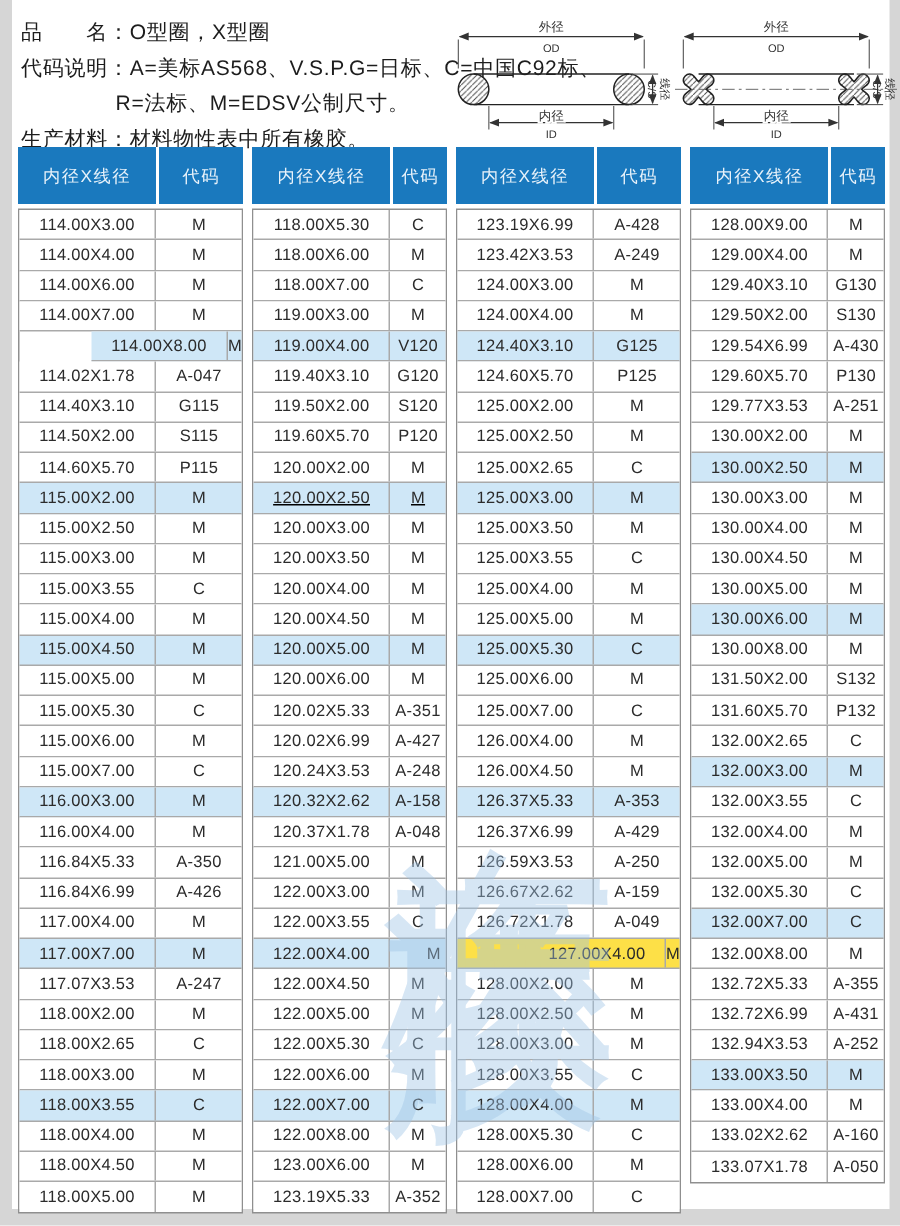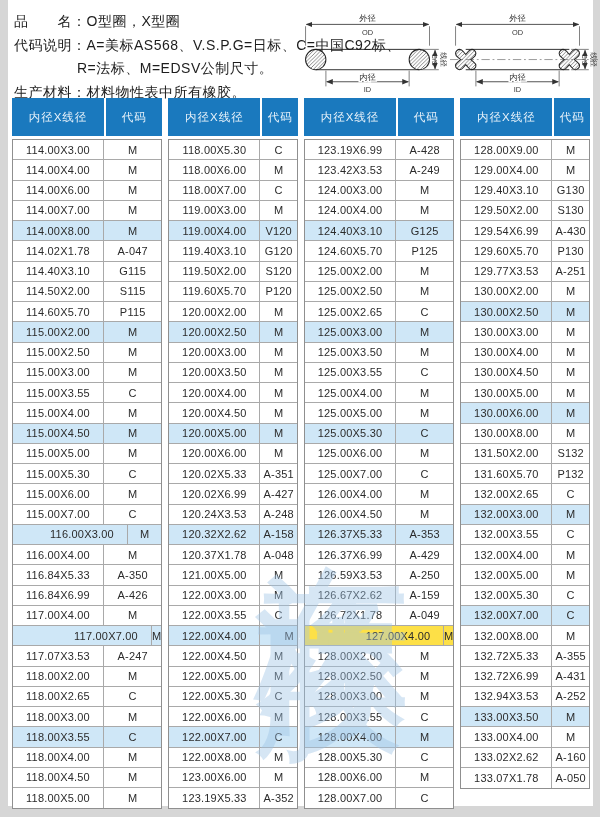--- a/index.html
+++ b/index.html
@@ -160,21 +160,21 @@
             <div class="cell c2">M</div>
           </div>
           <div class="row">
             <div class="cell c1">114.00X6.00</div>
             <div class="cell c2">M</div>
           </div>
           <div class="row">
             <div class="cell c1">114.00X7.00</div>
             <div class="cell c2">M</div>
           </div>
-          <div class="row" style="background: rgb(207, 231, 247);">
+          <div class="row" style="background: rgb(207, 231, 247); margin-left: 48px;">
             <div class="cell c1">114.00X8.00</div>
             <div class="cell c2">M</div>
           </div>
           <div class="row">
             <div class="cell c1">114.02X1.78</div>
             <div class="cell c2">A-047</div>
           </div>
           <div class="row">
             <div class="cell c1">114.40X3.10</div>
             <div class="cell c2">G115</div>
@@ -220,41 +220,41 @@
             <div class="cell c2">C</div>
           </div>
           <div class="row">
             <div class="cell c1">115.00X6.00</div>
             <div class="cell c2">M</div>
           </div>
           <div class="row">
             <div class="cell c1">115.00X7.00</div>
             <div class="cell c2">C</div>
           </div>
-          <div class="row" style="background: rgb(207, 231, 247); padding-left: 24px;">
+          <div class="row" style="background: rgb(207, 231, 247);">
             <div class="cell c1">116.00X3.00</div>
             <div class="cell c2">M</div>
           </div>
           <div class="row">
             <div class="cell c1">116.00X4.00</div>
             <div class="cell c2">M</div>
           </div>
           <div class="row">
             <div class="cell c1">116.84X5.33</div>
             <div class="cell c2">A-350</div>
           </div>
           <div class="row">
             <div class="cell c1">116.84X6.99</div>
             <div class="cell c2">A-426</div>
           </div>
           <div class="row">
             <div class="cell c1">117.00X4.00</div>
             <div class="cell c2">M</div>
           </div>
-          <div class="row" style="background: rgb(207, 231, 247); padding-left: 48px;">
+          <div class="row" style="background: rgb(207, 231, 247);">
             <div class="cell c1">117.00X7.00</div>
             <div class="cell c2">M</div>
           </div>
           <div class="row">
             <div class="cell c1">117.07X3.53</div>
             <div class="cell c2">A-247</div>
           </div>
           <div class="row">
             <div class="cell c1">118.00X2.00</div>
             <div class="cell c2">M</div>
@@ -320,21 +320,21 @@
             <div class="cell c2">S120</div>
           </div>
           <div class="row">
             <div class="cell c1">119.60X5.70</div>
             <div class="cell c2">P120</div>
           </div>
           <div class="row">
             <div class="cell c1">120.00X2.00</div>
             <div class="cell c2">M</div>
           </div>
-          <div class="row" style="background: rgb(207, 231, 247);">
+          <div class="row" style="background: rgb(207, 231, 247); text-decoration: underline;">
             <div class="cell c1">120.00X2.50</div>
             <div class="cell c2">M</div>
           </div>
           <div class="row">
             <div class="cell c1">120.00X3.00</div>
             <div class="cell c2">M</div>
           </div>
           <div class="row">
             <div class="cell c1">120.00X3.50</div>
             <div class="cell c2">M</div>

